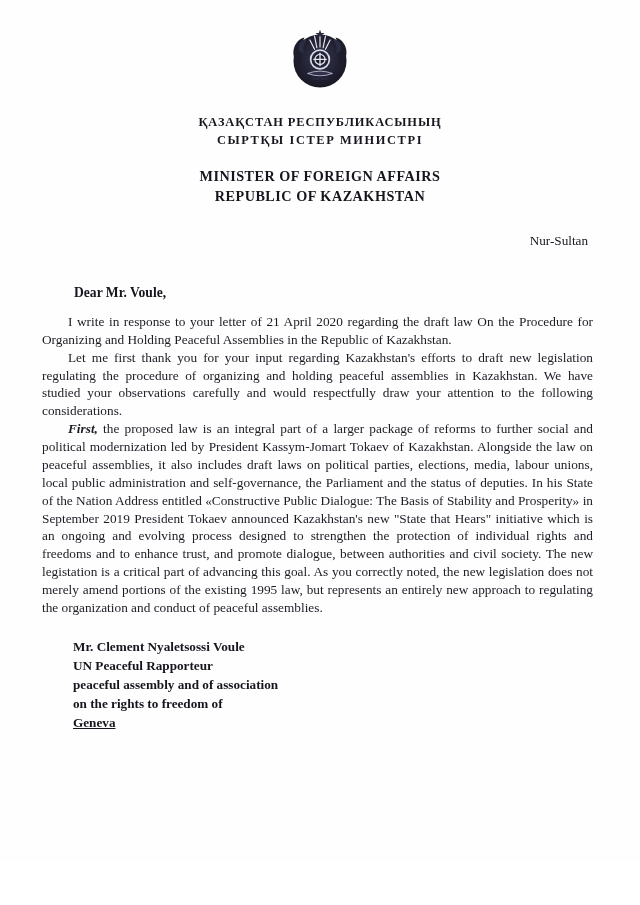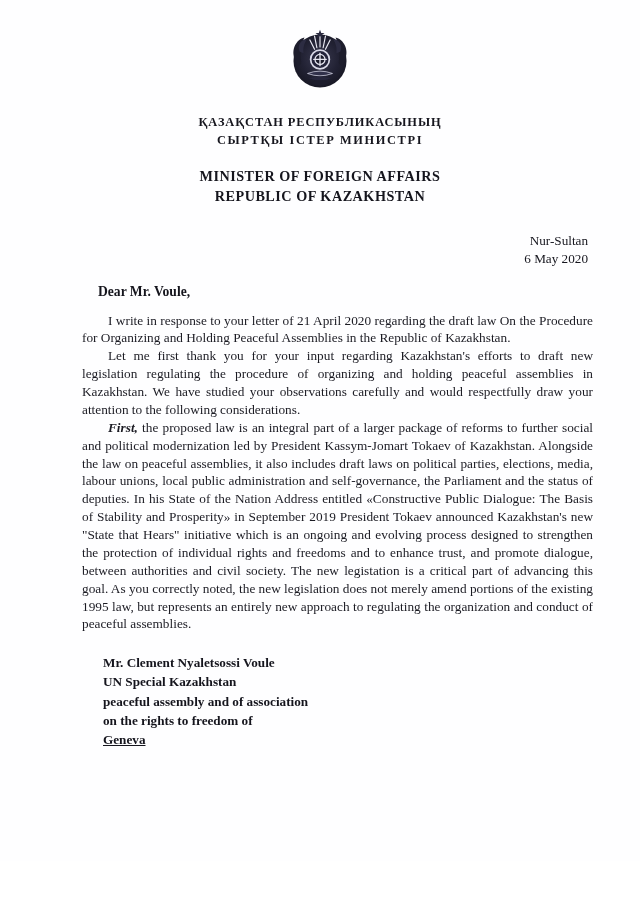--- a/index.html
+++ b/index.html
@@ -64,54 +64,53 @@
     padding-right: 52px;
     text-align: right;
     font-weight: normal;
     font-size: 13.2px;
     line-height: 1.33;
     color: #16161e;
   }
 
   
   .salutation {
-    margin-top: 16px;
-    padding-left: 98px;
+    margin-top: 35px;
+    padding-left: 74px;
     font-weight: bold;
     font-size: 13.6px;
     color: #15151d;
   }
 
   
   .body-block {
     margin-top: 12px;
     padding-left: 42px;
     padding-right: 47px;
-    margin-left: 40px;
   }
 
   .body-block p {
     margin: 0;
     text-indent: 26px;
     text-align: justify;
     font-size: 13.3px;
     line-height: 1.345;
     color: #1b1b23;
     -webkit-font-smoothing: none;
   }
 
   .body-block p i {
     font-style: italic;
     font-weight: bold;
   }
 
   
   .addressee {
     margin-top: 20px;
-    padding-left: 103px;
+    padding-left: 73px;
     font-weight: bold;
     font-size: 13.2px;
     line-height: 1.45;
     color: #15151d;
   }
   .addressee .city {
     text-decoration: underline;
   }
 </style>
 </head>
@@ -165,32 +164,31 @@
     </div>
 
     <div class="org-en">
       <div>MINISTER OF FOREIGN AFFAIRS</div>
       <div>REPUBLIC OF KAZAKHSTAN</div>
     </div>
   </div>
 
   <div class="placedate">
     <div>Nur-Sultan</div>
-    <div>6 May 2020</div>
   </div>
 
   <div class="salutation">Dear Mr. Voule,</div>
 
   <div class="body-block">
     <p>I write in response to your letter of 21 April 2020 regarding the draft law On the Procedure for Organizing and Holding Peaceful Assemblies in the Republic of Kazakhstan.</p>
     <p>Let me first thank you for your input regarding Kazakhstan's efforts to draft new legislation regulating the procedure of organizing and holding peaceful assemblies in Kazakhstan. We have studied your observations carefully and would respectfully draw your attention to the following considerations.</p>
     <p><i>First,</i><span> the proposed law is an integral part of a larger package of reforms to further social and political modernization led by President Kassym-Jomart Tokaev of Kazakhstan. Alongside the law on peaceful assemblies, it also includes draft laws on political parties, elections, media, labour unions, local public administration and self-governance, the Parliament and the status of deputies. In his State of the Nation Address entitled «Constructive Public Dialogue: The Basis of Stability and Prosperity» in September 2019 President Tokaev announced Kazakhstan's new "State that Hears" initiative which is an ongoing and evolving process designed to strengthen the protection of individual rights and freedoms and to enhance trust, and promote dialogue, between authorities and civil society. The new legistation is a critical part of advancing this goal. As you correctly noted, the new legislation does not merely amend portions of the existing 1995 law, but represents an entirely new approach to regulating the organization and conduct of peaceful assemblies.</span></p>
   </div>
 
   <div class="addressee">
     <div>Mr. Clement Nyaletsossi Voule</div>
-    <div>UN Special Kazakhstan</div>
+    <div>UN Peaceful Rapporteur</div>
     <div>peaceful assembly and of association</div>
     <div>on the rights to freedom of</div>
     <div class="city">Geneva</div>
   </div>
 
 </div>
 
 </body></html>

